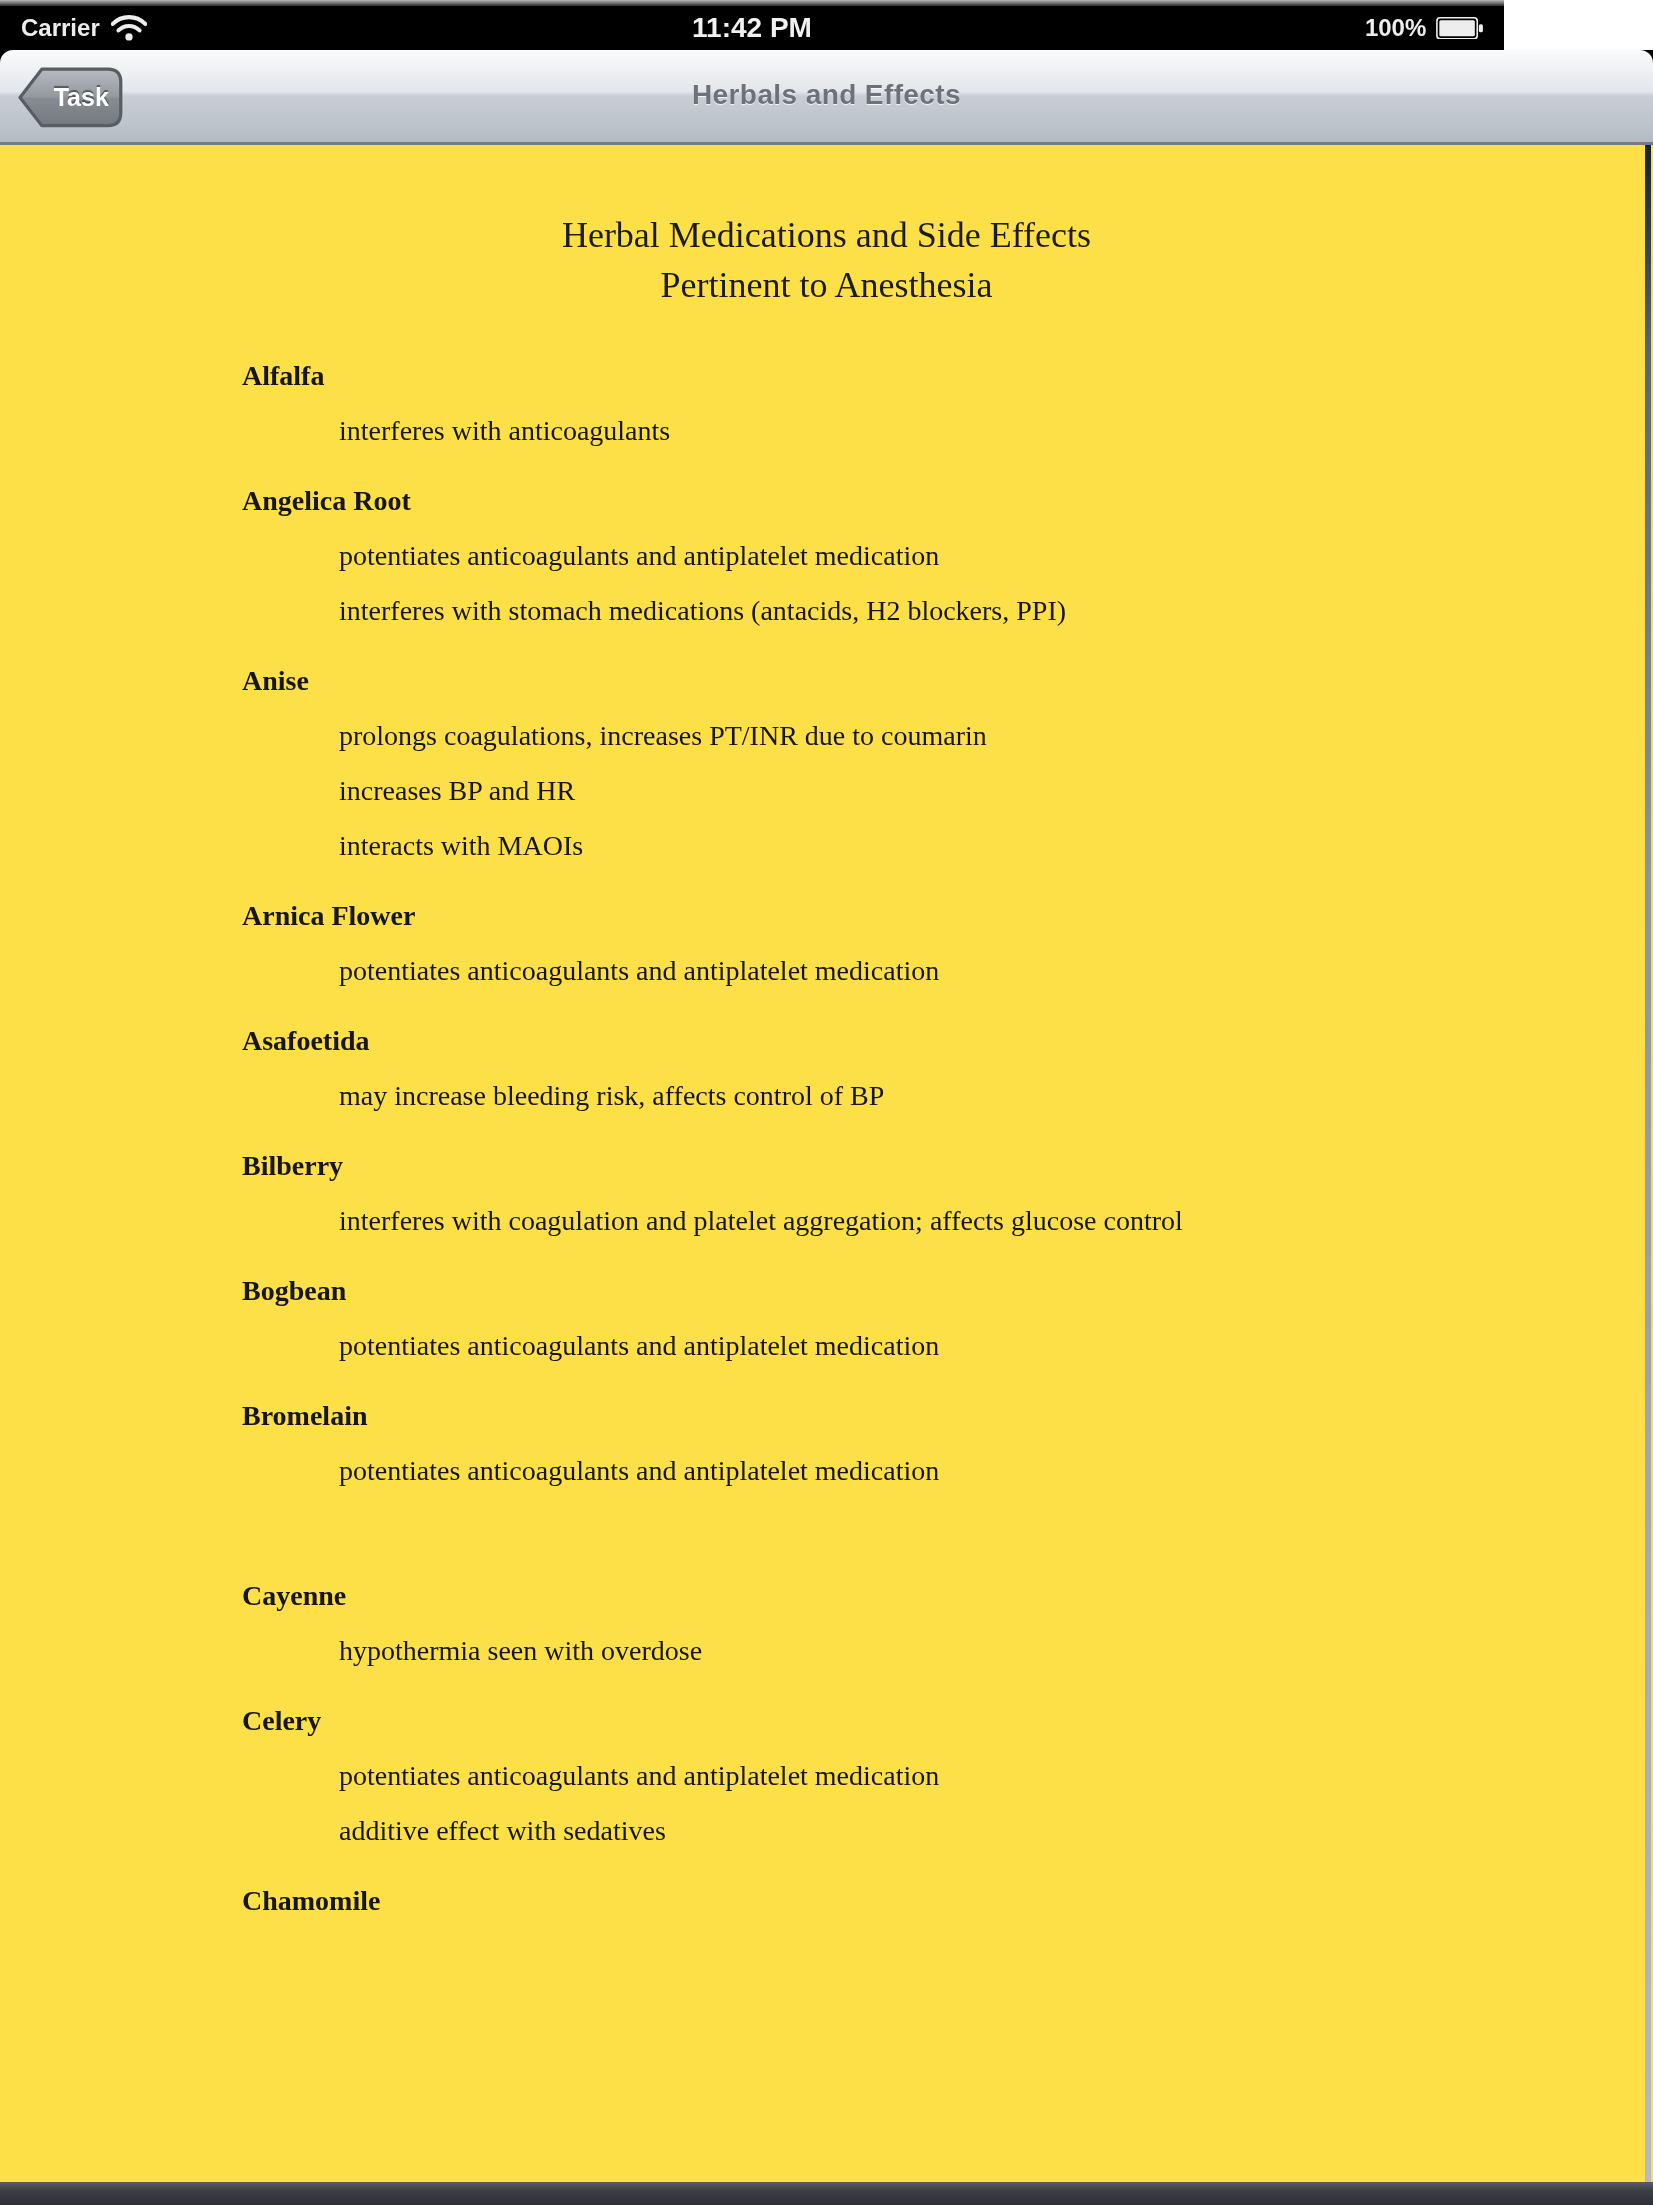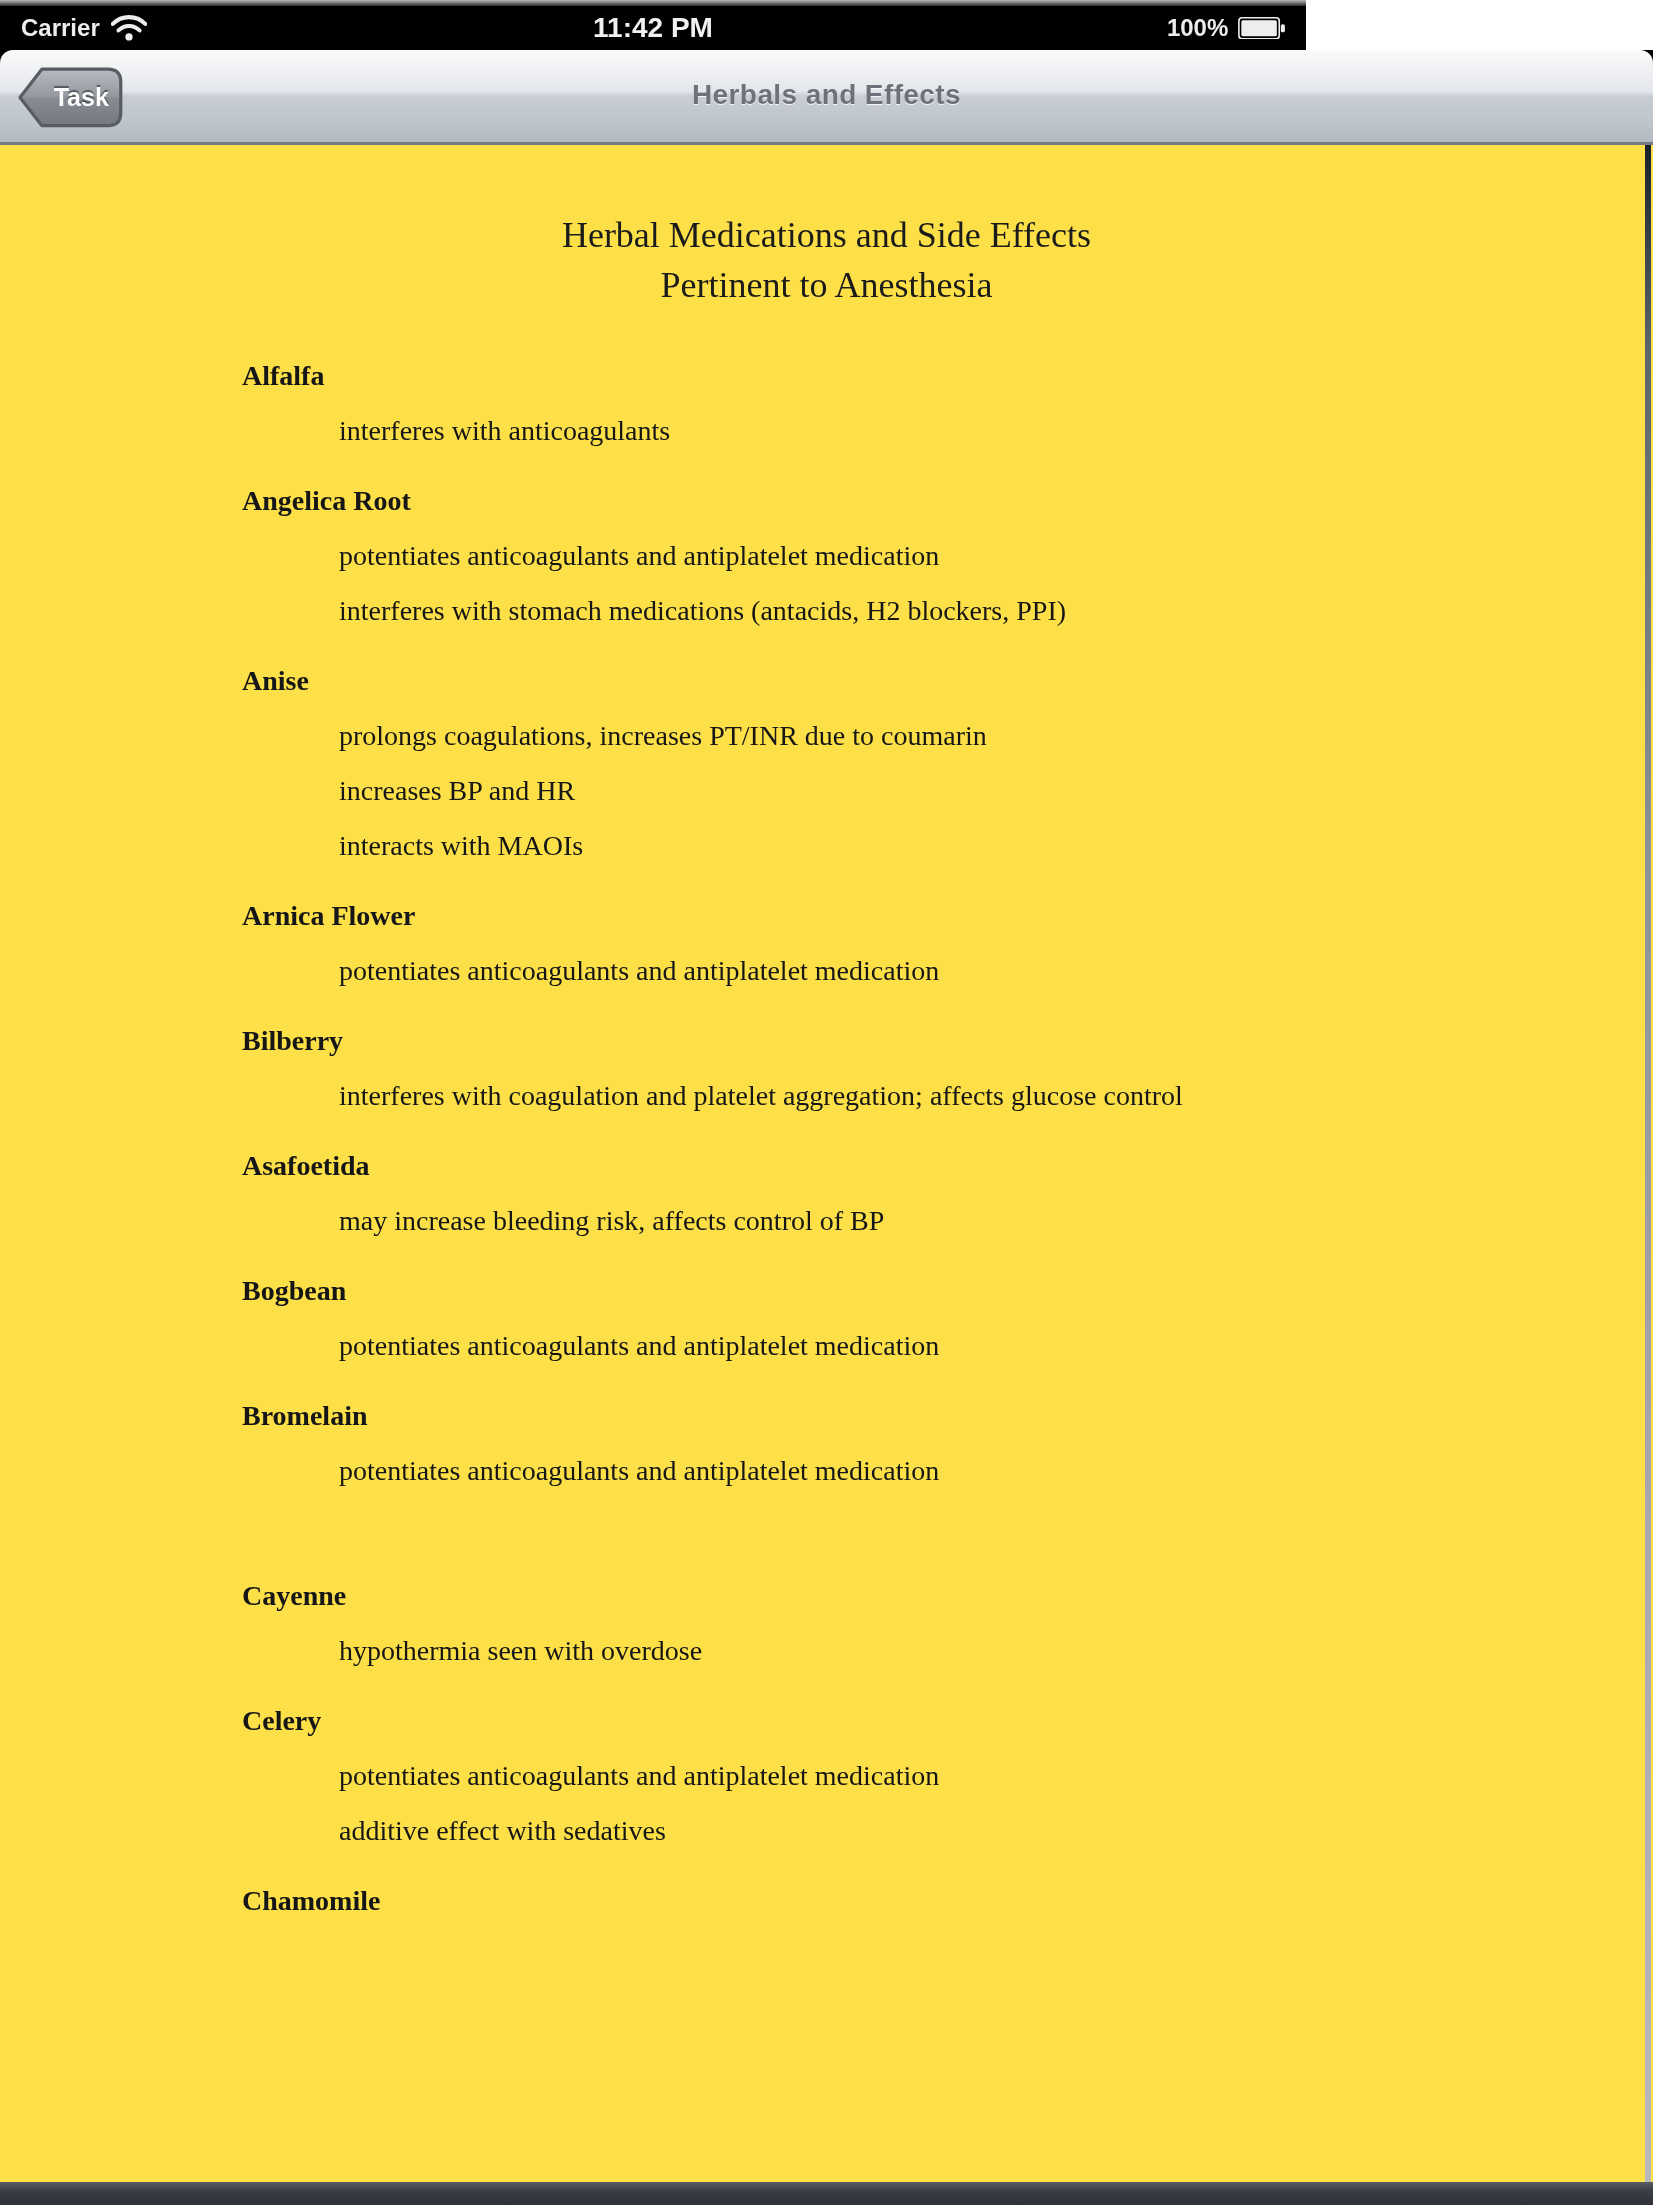--- a/index.html
+++ b/index.html
@@ -4,21 +4,21 @@
 <style>
   * { margin: 0; padding: 0; box-sizing: border-box; }
   html, body { width: 1653px; height: 2205px; overflow: hidden; }
   body {
     font-family: "Liberation Sans", sans-serif;
     background: #ffffff;
     position: relative;
   }
 
   
-  .status-wrap { position: relative; width: 1306px; height: 50px; background: #000; }
+  .status-wrap { position: relative; width: 1504px; height: 50px; background: #000; }
   .status-wrap::before {
     content: ""; position: absolute; top: 0; left: 0; right: 0; height: 5.7px;
     background: linear-gradient(180deg, #b9b9b9, #2a2a2a);
   }
   .status-bar {
     position: absolute; top: 5.7px; left: 0; right: 0; bottom: 0;
     display: flex; align-items: center; padding: 0 21px;
     color: #ededed; font-size: 24px; font-weight: bold;
   }
   .status-left { display: flex; align-items: center; gap: 11.3px; }
@@ -151,26 +151,26 @@
         <div class="herb-name">Anise</div>
         <div class="herb-effect">prolongs coagulations, increases PT/INR due to coumarin</div>
         <div class="herb-effect">increases BP and HR</div>
         <div class="herb-effect">interacts with MAOIs</div>
       </div>
       <div class="entry">
         <div class="herb-name">Arnica Flower</div>
         <div class="herb-effect">potentiates anticoagulants and antiplatelet medication</div>
       </div>
       <div class="entry">
+        <div class="herb-name">Asafoetida</div>
+        <div class="herb-effect">may increase bleeding risk, affects control of BP</div>
+      </div>
+      <div class="entry">
         <div class="herb-name">Bilberry</div>
         <div class="herb-effect">interferes with coagulation and platelet aggregation; affects glucose control</div>
-      </div>
-      <div class="entry">
-        <div class="herb-name">Asafoetida</div>
-        <div class="herb-effect">may increase bleeding risk, affects control of BP</div>
       </div>
       <div class="entry">
         <div class="herb-name">Bogbean</div>
         <div class="herb-effect">potentiates anticoagulants and antiplatelet medication</div>
       </div>
       <div class="entry extra-gap">
         <div class="herb-name">Bromelain</div>
         <div class="herb-effect">potentiates anticoagulants and antiplatelet medication</div>
       </div>
       <div class="entry">

